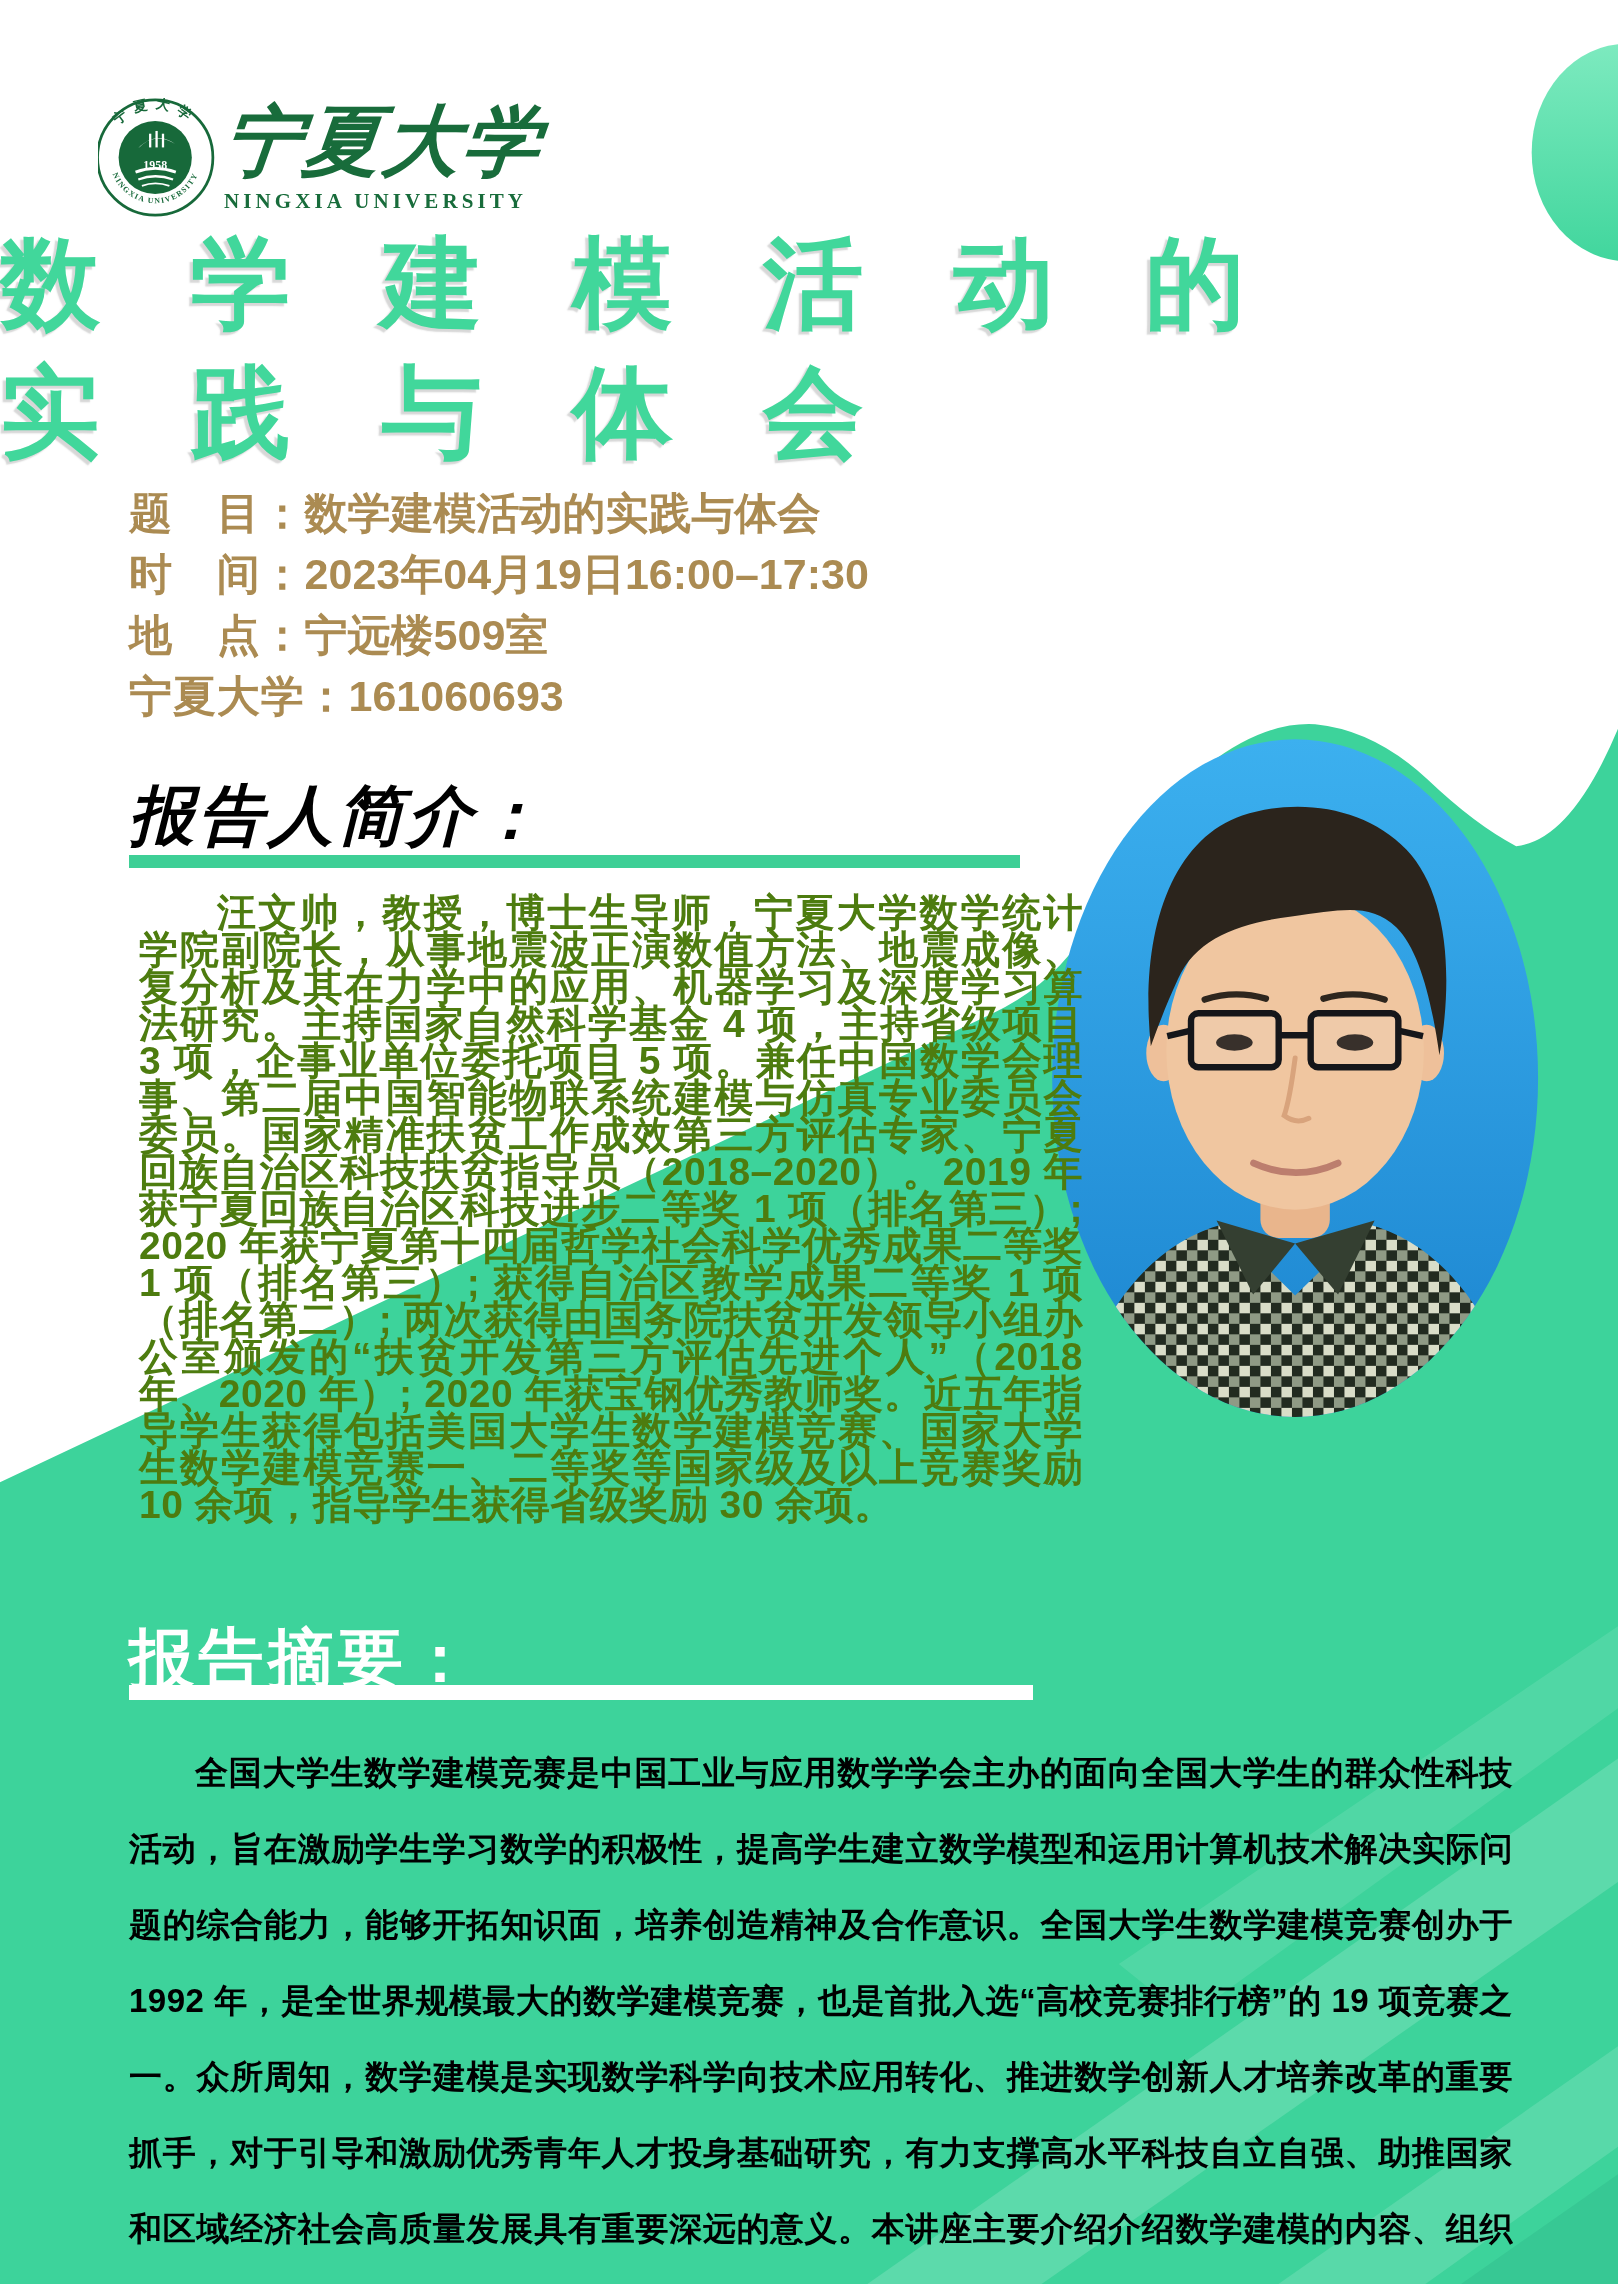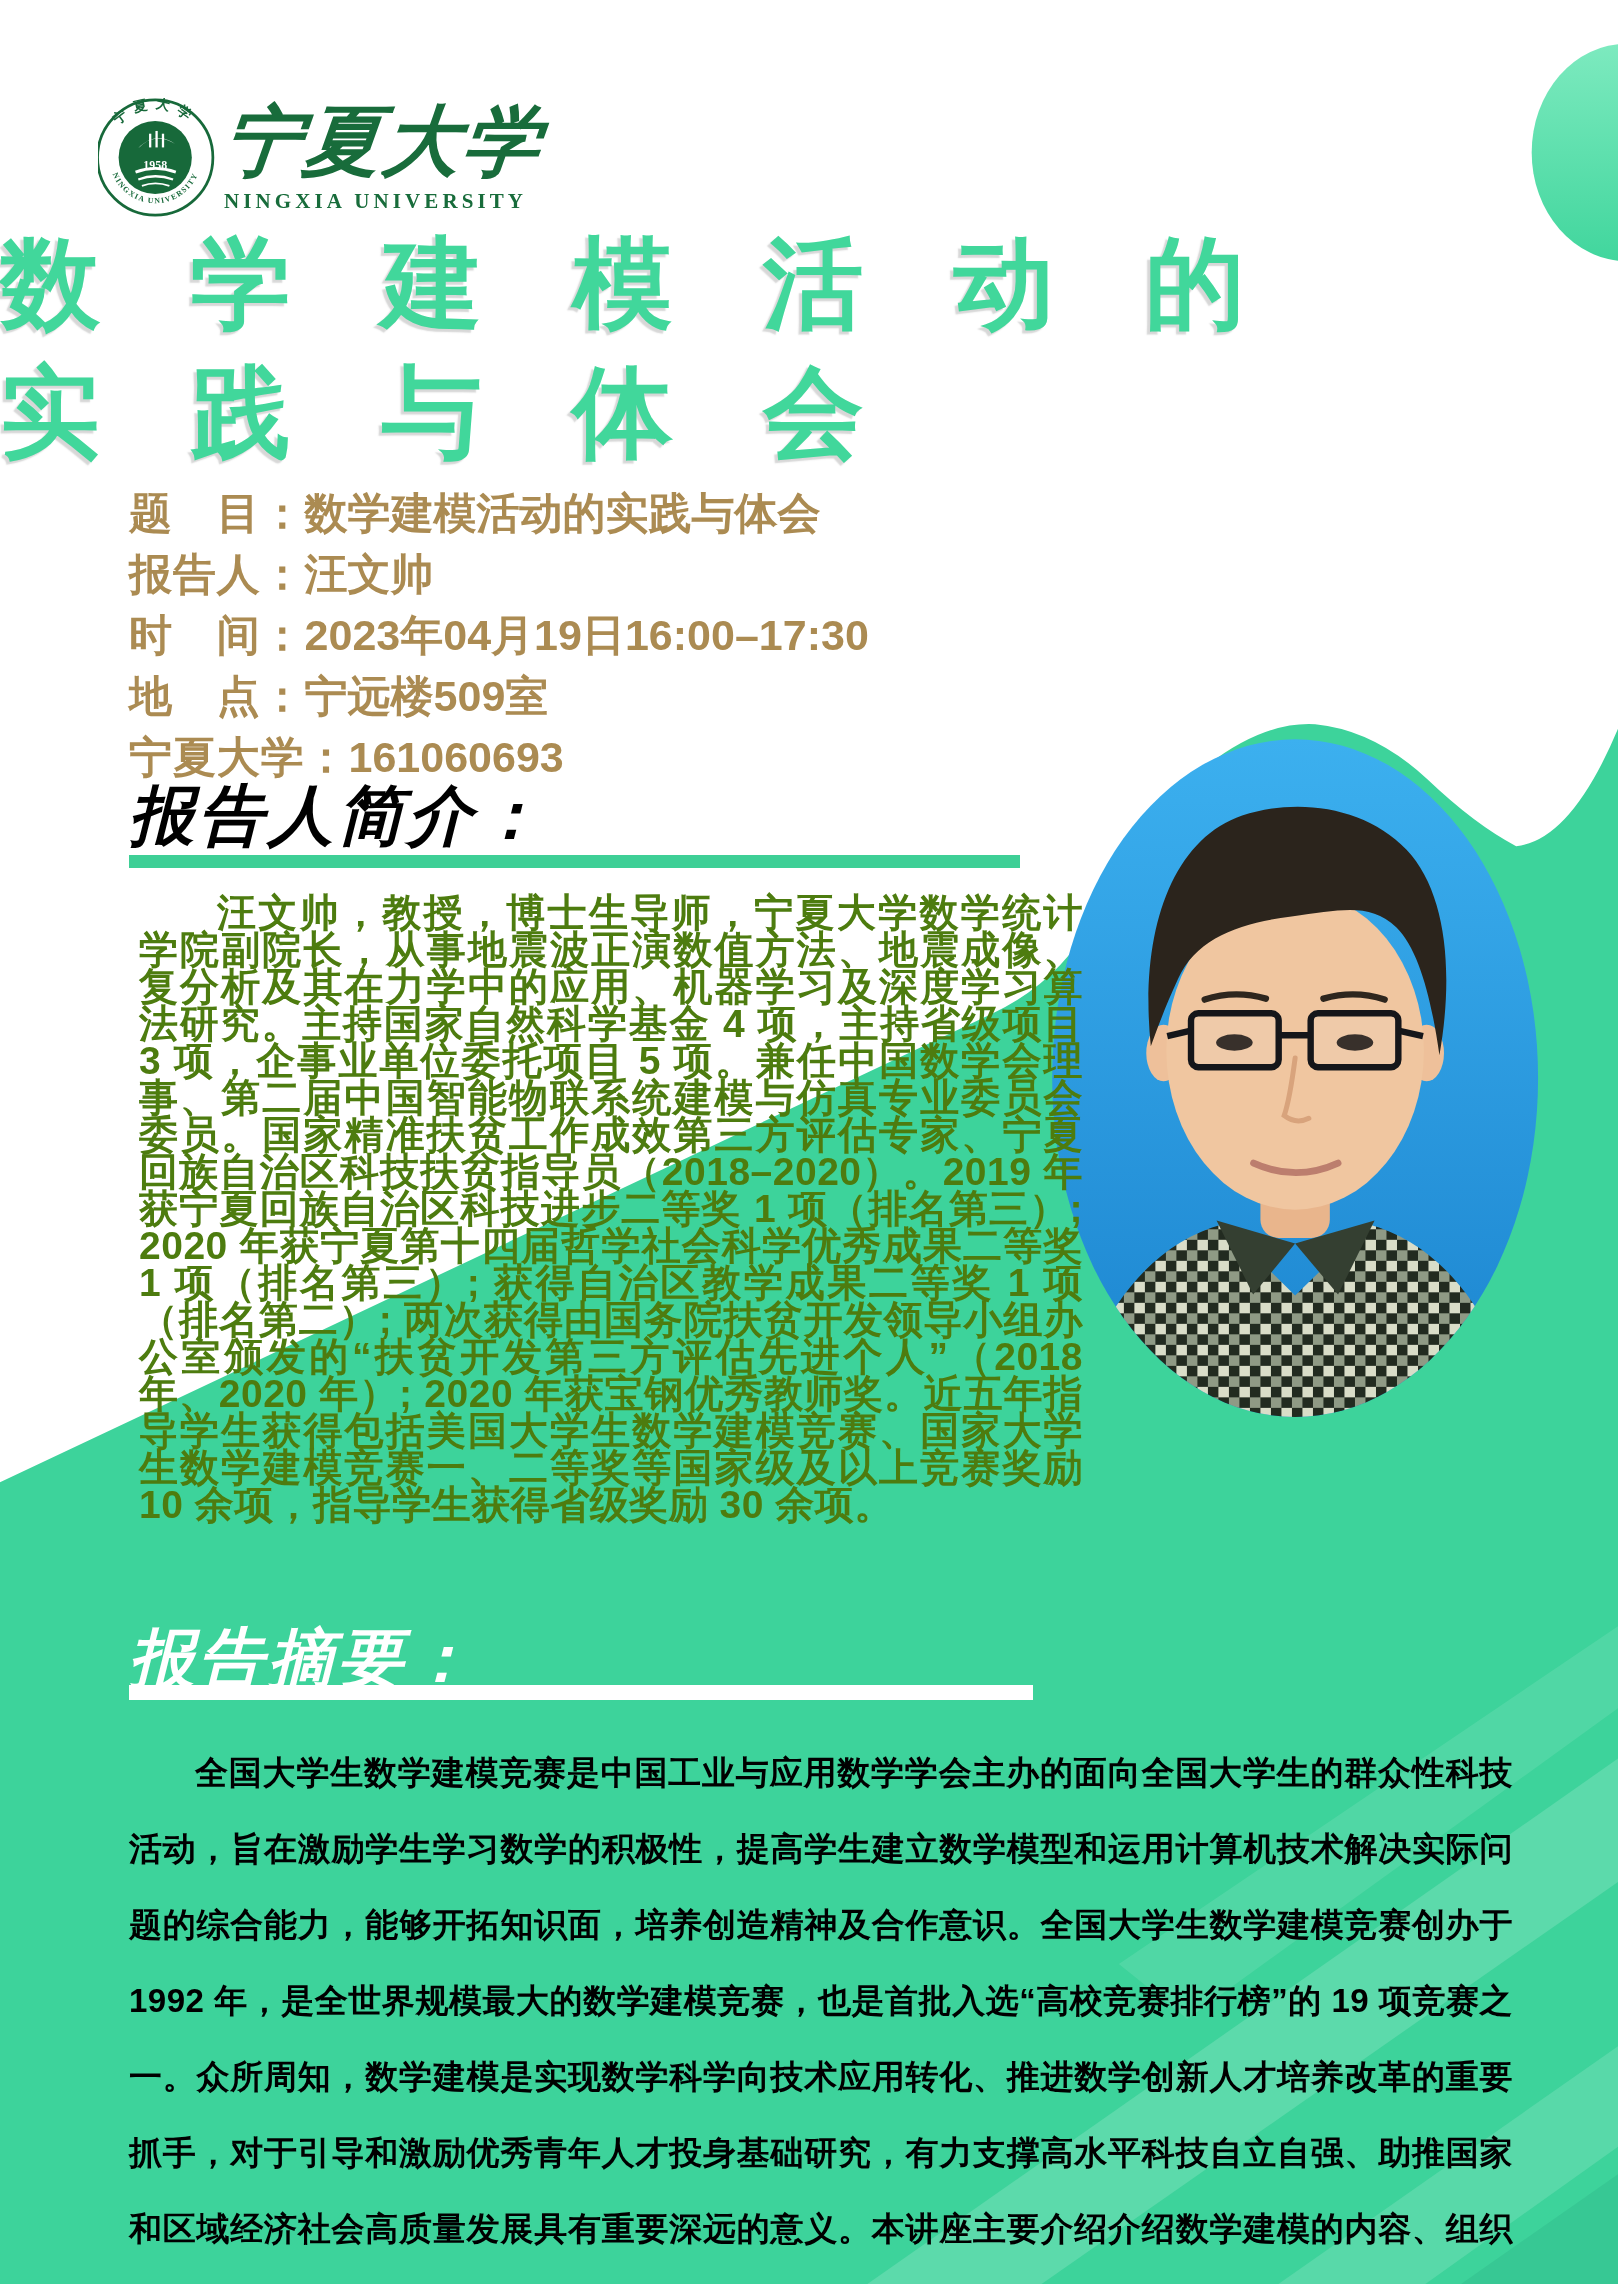--- a/index.html
+++ b/index.html
@@ -59,21 +59,21 @@
   }
   .bio-text{
     position:absolute;left:139px;top:894px;width:944px;
     font-size:39px;line-height:37px;font-weight:700;color:#4d7c0f;
     text-align:justify;text-indent:2em;letter-spacing:0.5px;
   }
   
   .abs-heading{
     position:absolute;left:129px;top:1615px;
     font-family:"DejaVu Serif", serif;
-    font-weight:900;font-style:italic;
+    font-weight:900;
     font-size:65px;color:#ffffff;letter-spacing:4.6px;
     white-space:nowrap;
   }
   .abs-bar{
     position:absolute;left:129px;top:1685px;
     width:904px;height:14.6px;background:#ffffff;
   }
   .abs-text{
     position:absolute;left:129px;top:1735px;width:1384px;
     font-size:33px;line-height:76px;font-weight:700;color:#000;
@@ -210,23 +210,20 @@
   <div class="title">
     <div class="t-line">数 学 建 模 活 动 的</div>
     <div class="t-line">实 践 与 体 会</div>
   </div>
 
   <div class="info">
     <div class="row">
       <span class="lbl">题　目：</span><span>数学建模活动的实践与体会</span>
     </div>
     <div class="row">
-      <span class="lbl">报告人：</span><span>汪文帅</span>
-    </div>
-    <div class="row">
       <span class="lbl">时　间：</span><span>2023年04月19日16:00–17:30</span>
     </div>
     <div class="row">
       <span class="lbl">地　点：</span><span>宁远楼509室</span>
     </div>
     <div class="row">
       <span class="lbl">宁夏大学：</span><span>161060693</span>
     </div>
   </div>
 

